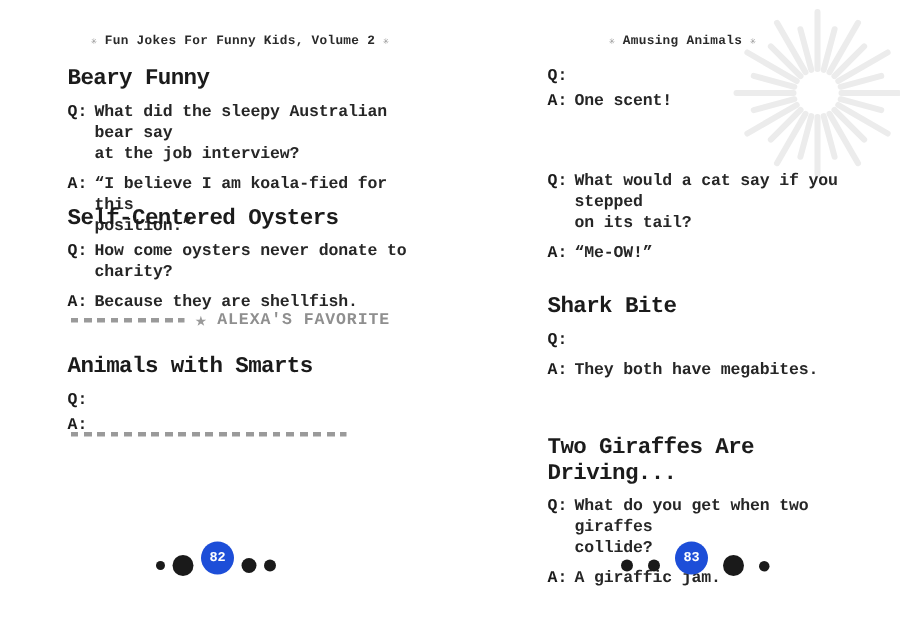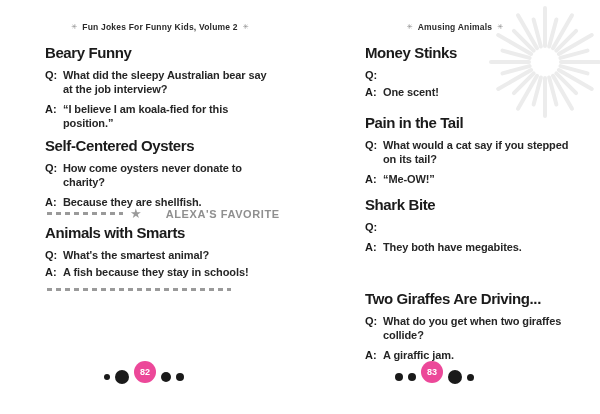--- a/index.html
+++ b/index.html
@@ -1,18 +1,18 @@
 <!DOCTYPE html>
 <html><head>
 <meta charset="utf-8">
 <style>
   html,body{margin:0;padding:0;background:#ffffff;}
   #spread{
     position:relative;width:600px;height:414px;background:#ffffff;overflow:hidden;
-    font-family:Liberation Sans, sans-serif;color:#1c1c1c;
+    font-family:Liberation Mono, monospace;color:#1c1c1c;
   }
   
   .running-head{
     position:absolute;top:22px;display:flex;align-items:center;justify-content:center;
     gap:5px;font-size:8.5px;font-weight:bold;color:#2a2a2a;letter-spacing:.2px;
   }
   .running-head .head-star{color:#8f8f8f;font-size:7px;font-weight:normal;}
   
   .joke{position:absolute;}
   .joke-title{
@@ -27,30 +27,30 @@
     letter-spacing:-.1px;
   }
   
   .favorite{
     position:absolute;left:47px;top:207px;display:flex;align-items:center;gap:7px;
     color:#8f8f8f;
   }
   .dash-seg{width:76px;height:2.5px;
     background:repeating-linear-gradient(90deg,#9a9a9a 0 5px,transparent 5px 9px);}
   .fav-star{font-size:13px;line-height:13px;color:#9a9a9a;}
-  .fav-label{font-size:11px;font-weight:bold;letter-spacing:.6px;color:#8f8f8f;margin-left:17px;}
+  .fav-label{font-size:11px;font-weight:bold;letter-spacing:.6px;color:#8f8f8f;}
   .dashed-line{
     position:absolute;left:47px;top:288px;width:184px;height:2.5px;
     background:repeating-linear-gradient(90deg,#9a9a9a 0 5px,transparent 5px 9px);
   }
   
   .page-dots{position:absolute;top:366px;display:flex;align-items:center;gap:5px;}
   .dot{background:#1a1a1a;border-radius:50%;display:inline-block;}
   .badge{
-    width:22px;height:22px;border-radius:50%;background:#ec4899;color:#ffffff;
+    width:22px;height:22px;border-radius:50%;background:#1d4ed8;color:#ffffff;
     font-size:9px;font-weight:bold;display:flex;align-items:center;justify-content:center;
     transform:translateY(-5px);
   }
   
   .starburst{position:absolute;left:485px;top:0;}
 </style>
 </head>
 <body>
 
 <div id="spread">
@@ -118,29 +118,27 @@
         <span class="qa-text">Because they are shellfish.</span>
       </div>
     </div>
 
     <div class="favorite">
       <span class="dash-seg"></span>
       <span class="fav-star">★</span>
       <span class="fav-label">ALEXA'S FAVORITE</span>
     </div>
 
-    <div class="joke" style="left:45px;top:224px;width:235px;">
+    <div class="joke" style="left:45px;top:236px;width:235px;">
       <h2 class="joke-title">Animals with Smarts</h2>
       <div class="qa" style="margin-bottom:3px;">
         <span class="qa-prefix">Q:</span>
-        <span class="qa-text">What's the smartest animal?</span>
-      </div>
-      <div class="qa">
-        <span class="qa-prefix">A:</span>
-        <span class="qa-text">A fish because they stay in schools!</span>
+      </div>
+      <div class="qa">
+        <span class="qa-prefix">A:</span>
       </div>
     </div>
 
     <div class="dashed-line"></div>
 
     <div class="page-dots" style="left:104px;">
       <span class="dot" style="width:6px;height:6px;"></span>
       <span class="dot" style="width:14px;height:14px;"></span>
       <span class="badge">82</span>
       <span class="dot" style="width:10px;height:10px;"></span>
@@ -150,32 +148,30 @@
 
   <div>
 
     <div class="running-head" style="left:365px;width:180px;">
       <span class="head-star">✳</span>
       <span>Amusing Animals</span>
       <span class="head-star">✳</span>
     </div>
 
     <div class="joke" style="left:365px;top:44px;width:225px;">
-      <h2 class="joke-title">Money Stinks</h2>
       <div class="qa" style="margin-bottom:3px;">
         <span class="qa-prefix">Q:</span>
       </div>
       <div class="qa">
         <span class="qa-prefix">A:</span>
         <span class="qa-text">One scent!</span>
       </div>
     </div>
 
     <div class="joke" style="left:365px;top:114px;width:225px;">
-      <h2 class="joke-title">Pain in the Tail</h2>
       <div class="qa">
         <span class="qa-prefix">Q:</span>
         <span class="qa-text">What would a cat say if you stepped
 on its tail?</span>
       </div>
       <div class="qa">
         <span class="qa-prefix">A:</span>
         <span class="qa-text">“Me-OW!”</span>
       </div>
     </div>
@@ -197,21 +193,21 @@
         <span class="qa-prefix">Q:</span>
         <span class="qa-text">What do you get when two giraffes
 collide?</span>
       </div>
       <div class="qa">
         <span class="qa-prefix">A:</span>
         <span class="qa-text">A giraffic jam.</span>
       </div>
     </div>
 
-    <div class="page-dots" style="left:395px;">
+    <div class="page-dots" style="left:414px;gap:10px;">
       <span class="dot" style="width:8px;height:8px;"></span>
       <span class="dot" style="width:8px;height:8px;"></span>
       <span class="badge">83</span>
       <span class="dot" style="width:14px;height:14px;"></span>
       <span class="dot" style="width:7px;height:7px;"></span>
     </div>
   </div>
 
 </div>
 

